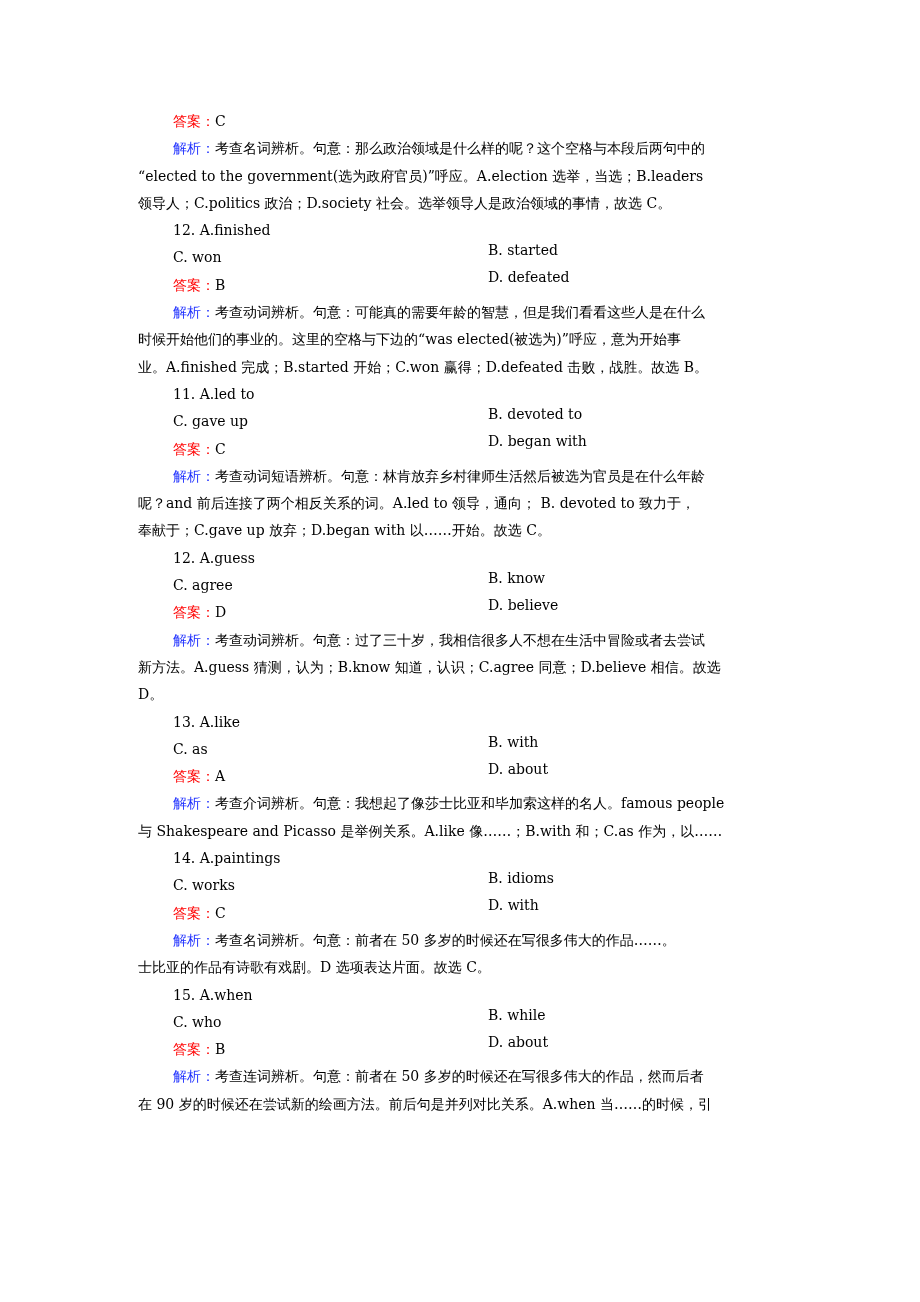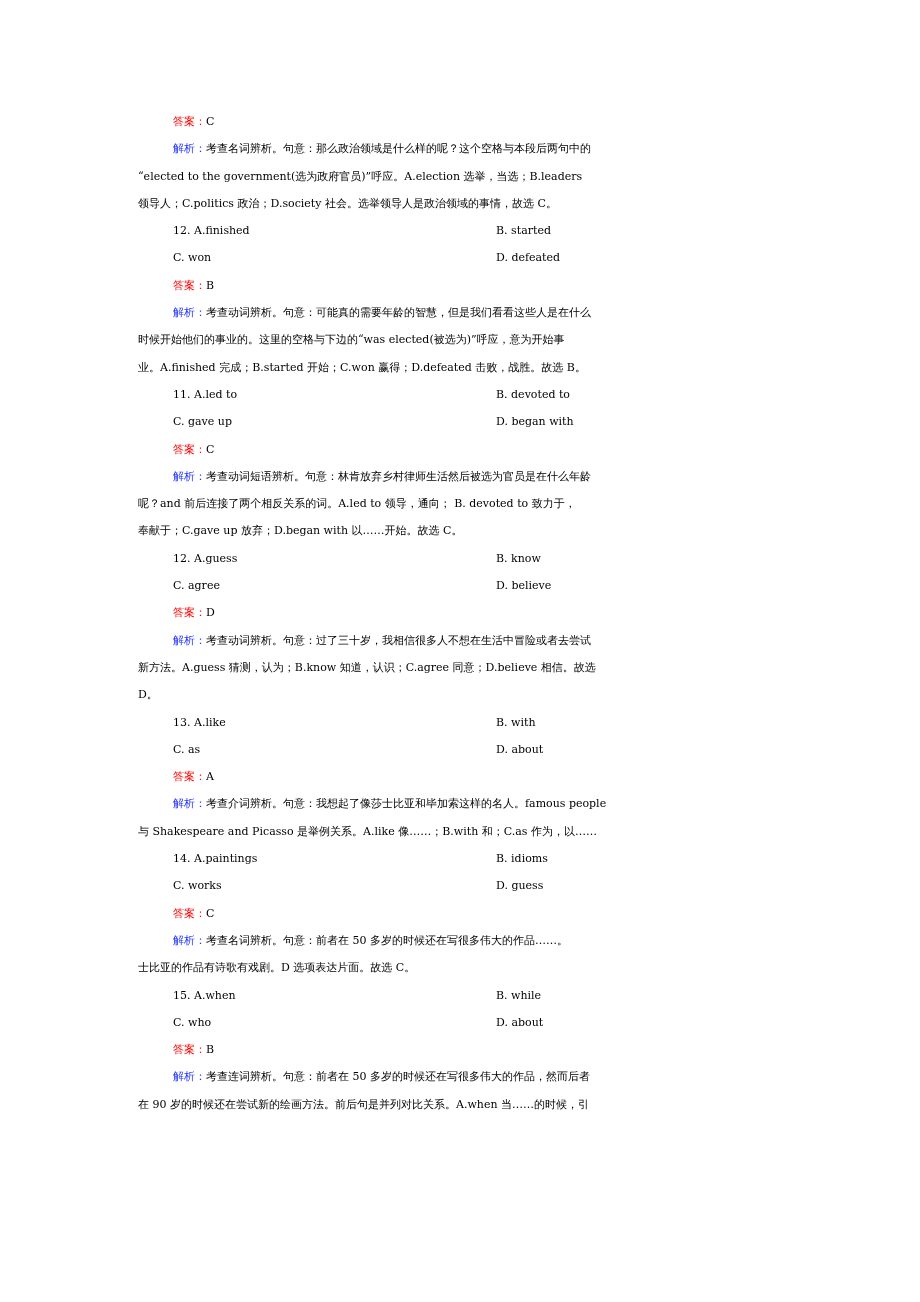--- a/index.html
+++ b/index.html
@@ -1,22 +1,22 @@
 <!DOCTYPE html>
 <html><head>
 <meta charset="utf-8">
 <style>
   html, body { margin:0; padding:0; background:#ffffff; }
   body { width:920px; height:1302px; position:relative; overflow:hidden;
          font-family:"DejaVu Serif", "Liberation Serif", serif; color:#000; }
   .page { position:absolute; left:138px; top:108px; width:660px; }
-  .line { height:27.3px; line-height:27.3px; font-size:11px; white-space:nowrap; position:relative; }
+  .line { height:27.3px; line-height:27.3px; font-size:14px; white-space:nowrap; position:relative; }
   .indent { padding-left:35px; }
   .opt-left { position:absolute; left:35px; }
-  .opt-right { position:absolute; left:358px; }
+  .opt-right { position:absolute; left:350px;margin-top:20px; }
   .label-ans { color:#ff0000; }
   .label-exp { color:#2233ff; }
 </style>
 </head>
 <body>
 
 <div class="page">
 
   <div>
     <div class="line indent">
@@ -104,21 +104,21 @@
     <div class="line">与 Shakespeare and Picasso 是举例关系。A.like 像……；B.with 和；C.as 作为，以……</div>
   </div>
 
   <div>
     <div class="line">
       <span class="opt-left"><span>14.</span> <span>A.paintings</span></span>
       <span class="opt-right">B. idioms</span>
     </div>
     <div class="line">
       <span class="opt-left">C. works</span>
-      <span class="opt-right">D. guess</span>
+      <span class="opt-right">D. with</span>
     </div>
     <div class="line indent">
       <span class="label-ans">答案：</span><span>C</span>
     </div>
     <div class="line indent">
       <span class="label-exp">解析：</span><span>考查名词辨析。句意：前者在 50 多岁的时候还在写很多伟大的作品……。</span>
     </div>
     <div class="line">士比亚的作品有诗歌有戏剧。D 选项表达片面。故选 C。</div>
   </div>
 

